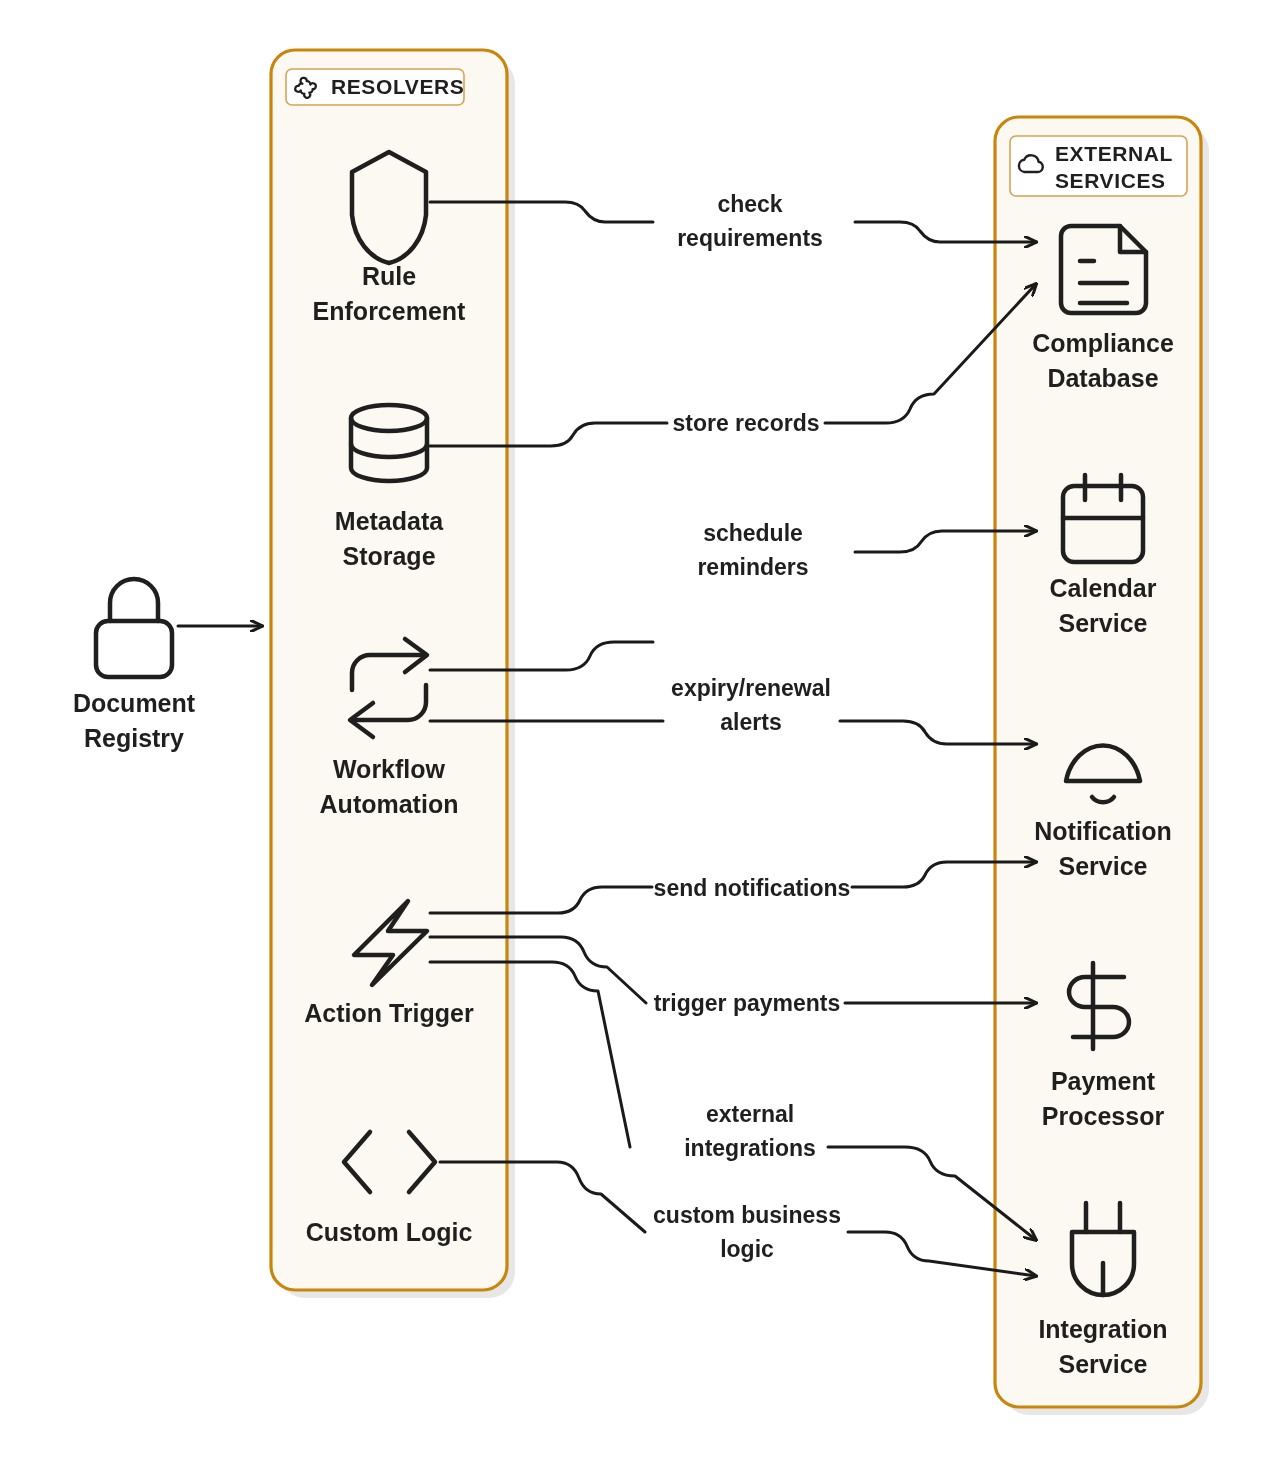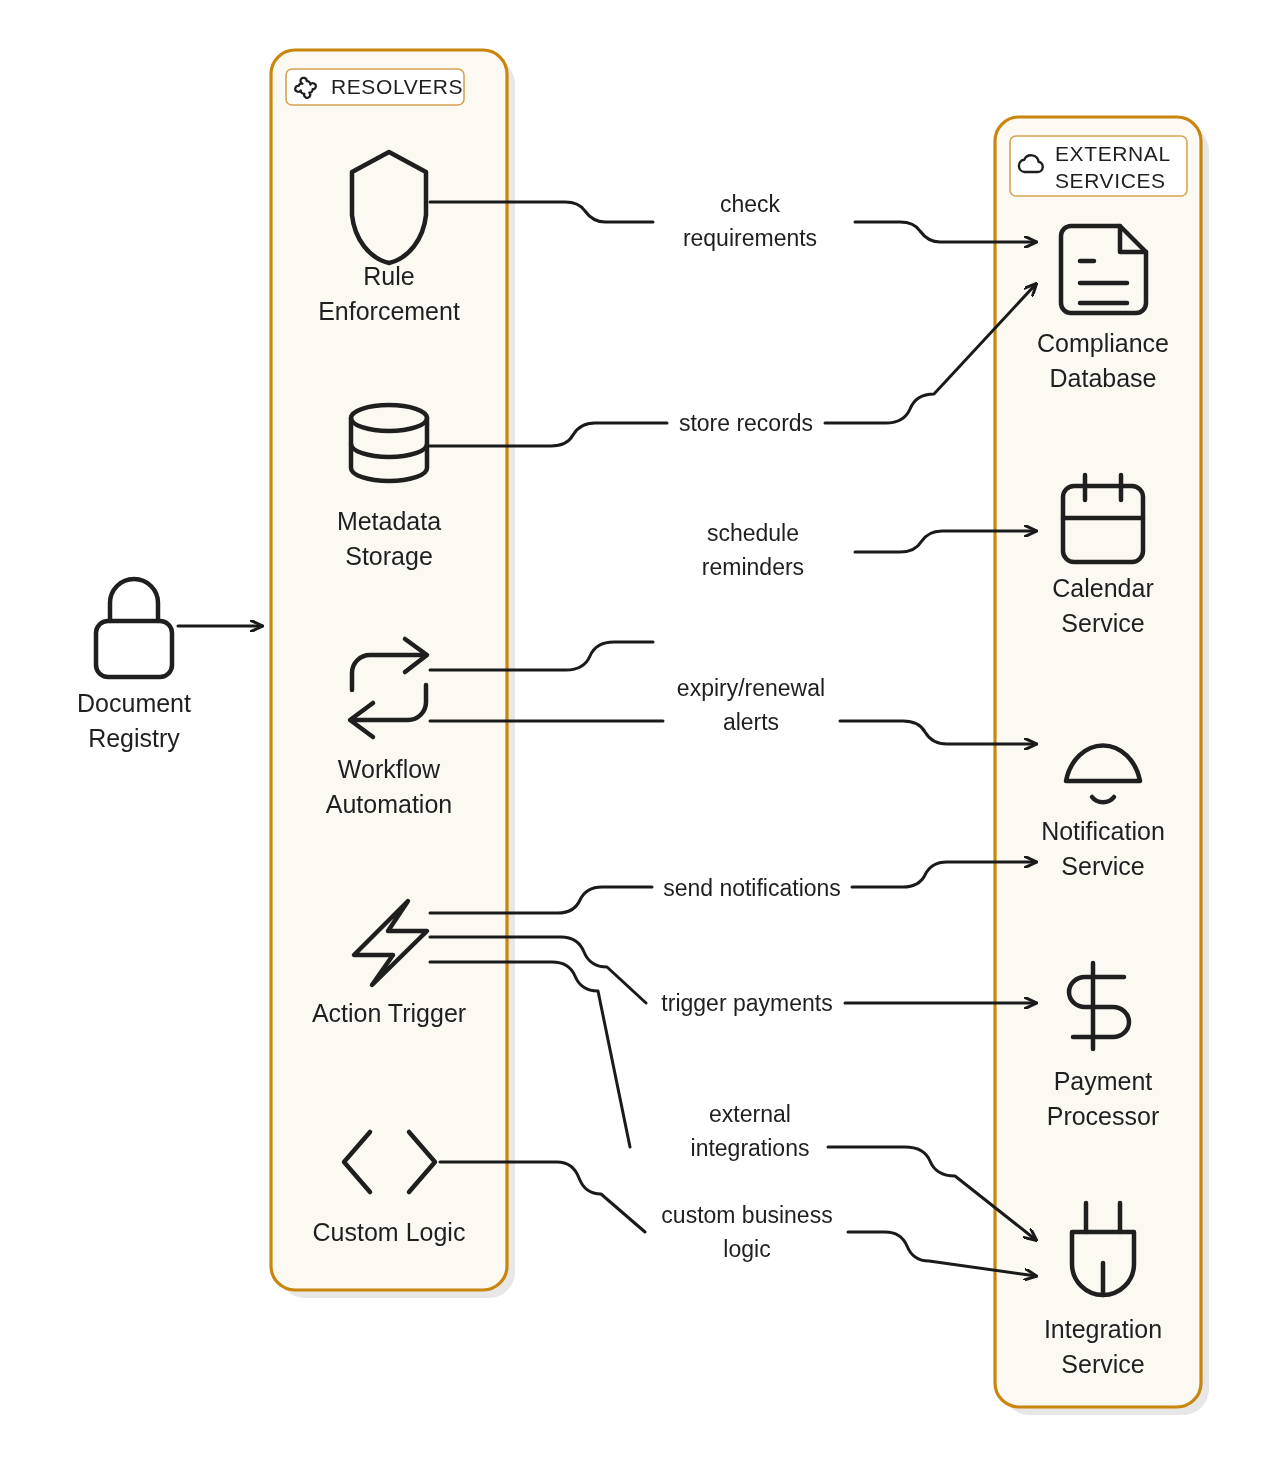--- a/index.html
+++ b/index.html
@@ -13,20 +13,21 @@
     font-family: "Liberation Sans", sans-serif;
     position: relative;
     overflow: hidden;
   }
   #diagram-root {
     position: absolute;
     left: 0;
     top: 0;
     width: 1262px;
     height: 1169px;
+    font-weight: bold;
   }
   svg.canvas {
     display: block;
     width: 1262px;
     height: 1457px;
   }
   .node-label, .edge-label, .cluster-label {
     font-family: "Liberation Sans", sans-serif;
     fill: #1f1f1f;
   }

